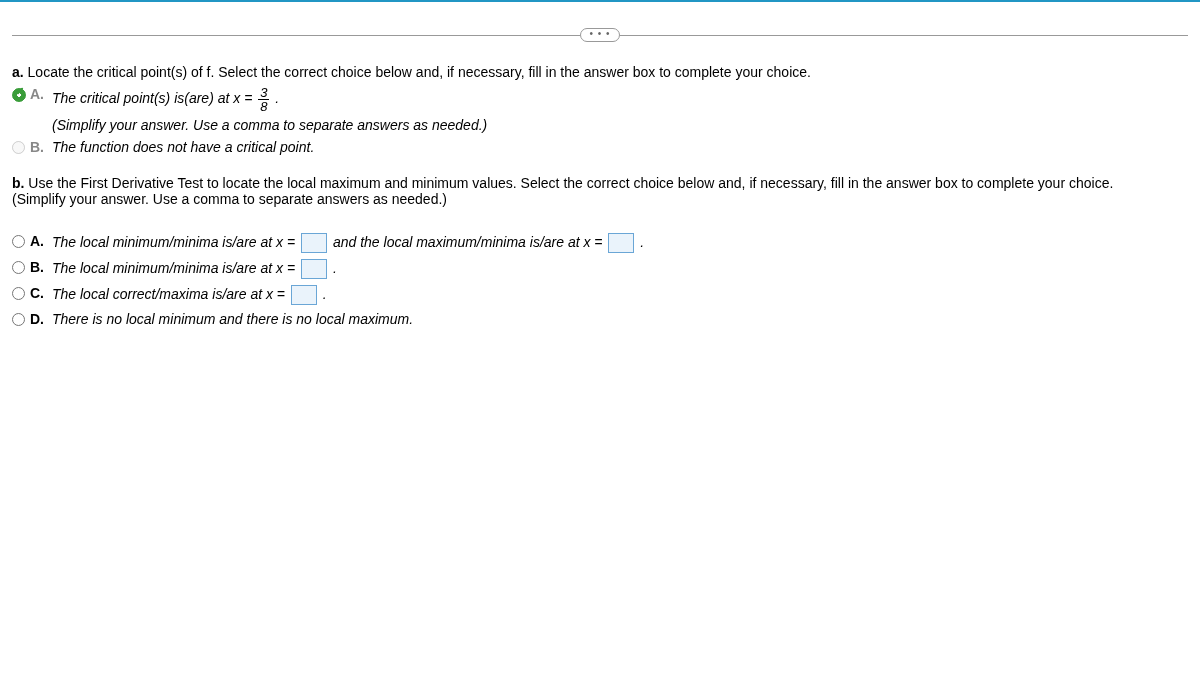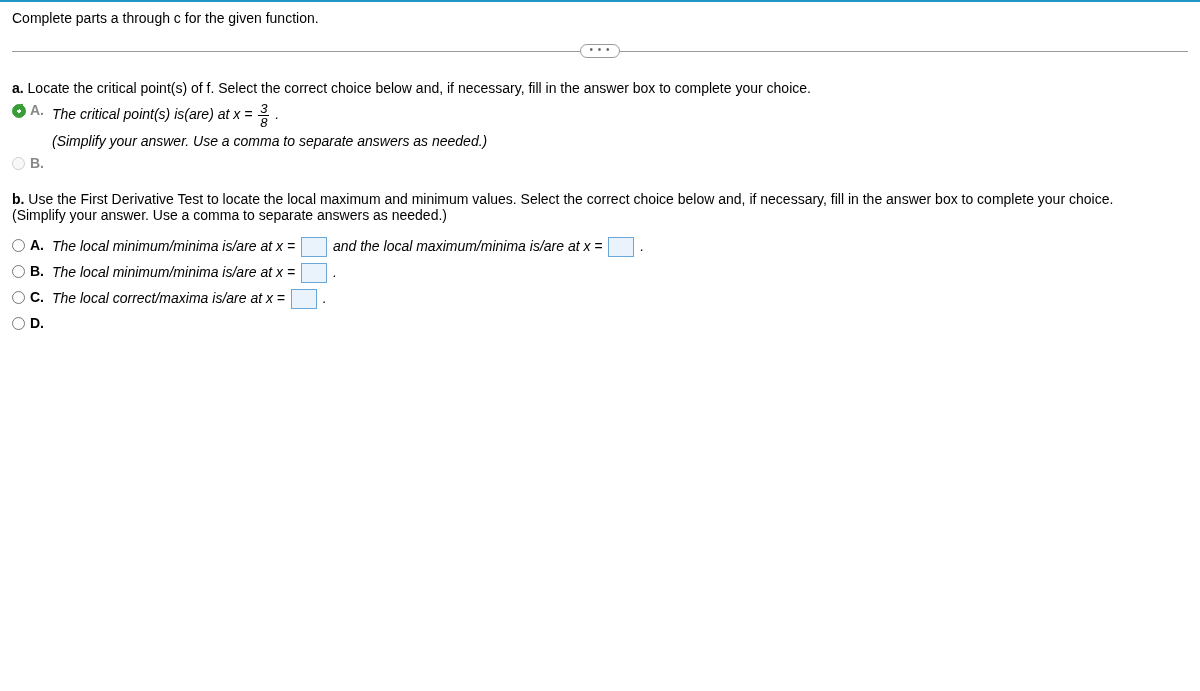--- a/index.html
+++ b/index.html
@@ -100,31 +100,30 @@
     display: inline-block;
     width: 24px;
     height: 18px;
     border: 1px solid #6aa6d6;
     background: #eaf3fb;
     vertical-align: middle;
     margin: 0 2px;
   }
   .section-b {
     margin-top: 18px;
-    margin-bottom: 14px;
+    margin-bottom: 26px;
   }
   .bold { font-weight: bold; }
 </style>
 </head>
 <body>
 
 <div class="top-border"></div>
 <div class="content">
 
-  <div class="question-intro">Complete parts a through c for the given function.</div>
 
 
   <div class="divider-row">
     <div class="divider-line"></div>
     <div class="divider-pill">• • •</div>
     <div class="divider-line"></div>
   </div>
 
   <div class="part-label">
     <span class="bold">a.</span><span> Locate the critical point(s) of f. Select the correct choice below and, if necessary, fill in the answer box to complete your choice.</span>
@@ -146,20 +145,21 @@
       </div>
       <div class="hint">(Simplify your answer. Use a comma to separate answers as needed.)</div>
     </div>
   </div>
 
   <div class="choice-row">
     <div class="radio-cell">
       <input type="radio" disabled="" style="">
     </div>
     <div class="letter-cell letter-muted">B.</div>
+    <div class="choice-body">The function does not have a critical point.</div>
   </div>
 
   <div class="section-b">
     <div>
       <span class="bold">b.</span><span> Use the First Derivative Test to locate the local maximum and minimum values. Select the correct choice below and, if necessary, fill in the answer box to complete your choice.</span>
     </div>
     <div>(Simplify your answer. Use a comma to separate answers as needed.)</div>
   </div>
 
   <div class="choice-row">
@@ -198,15 +198,16 @@
       <span class="answer-box"></span>
       <span> .</span>
     </div>
   </div>
 
   <div class="choice-row">
     <div class="radio-cell">
       <input type="radio" name="partb" style="">
     </div>
     <div class="letter-cell">D.</div>
+    <div class="choice-body">There is no local minimum and there is no local maximum.</div>
   </div>
 
 </div>
 
 </body></html>

